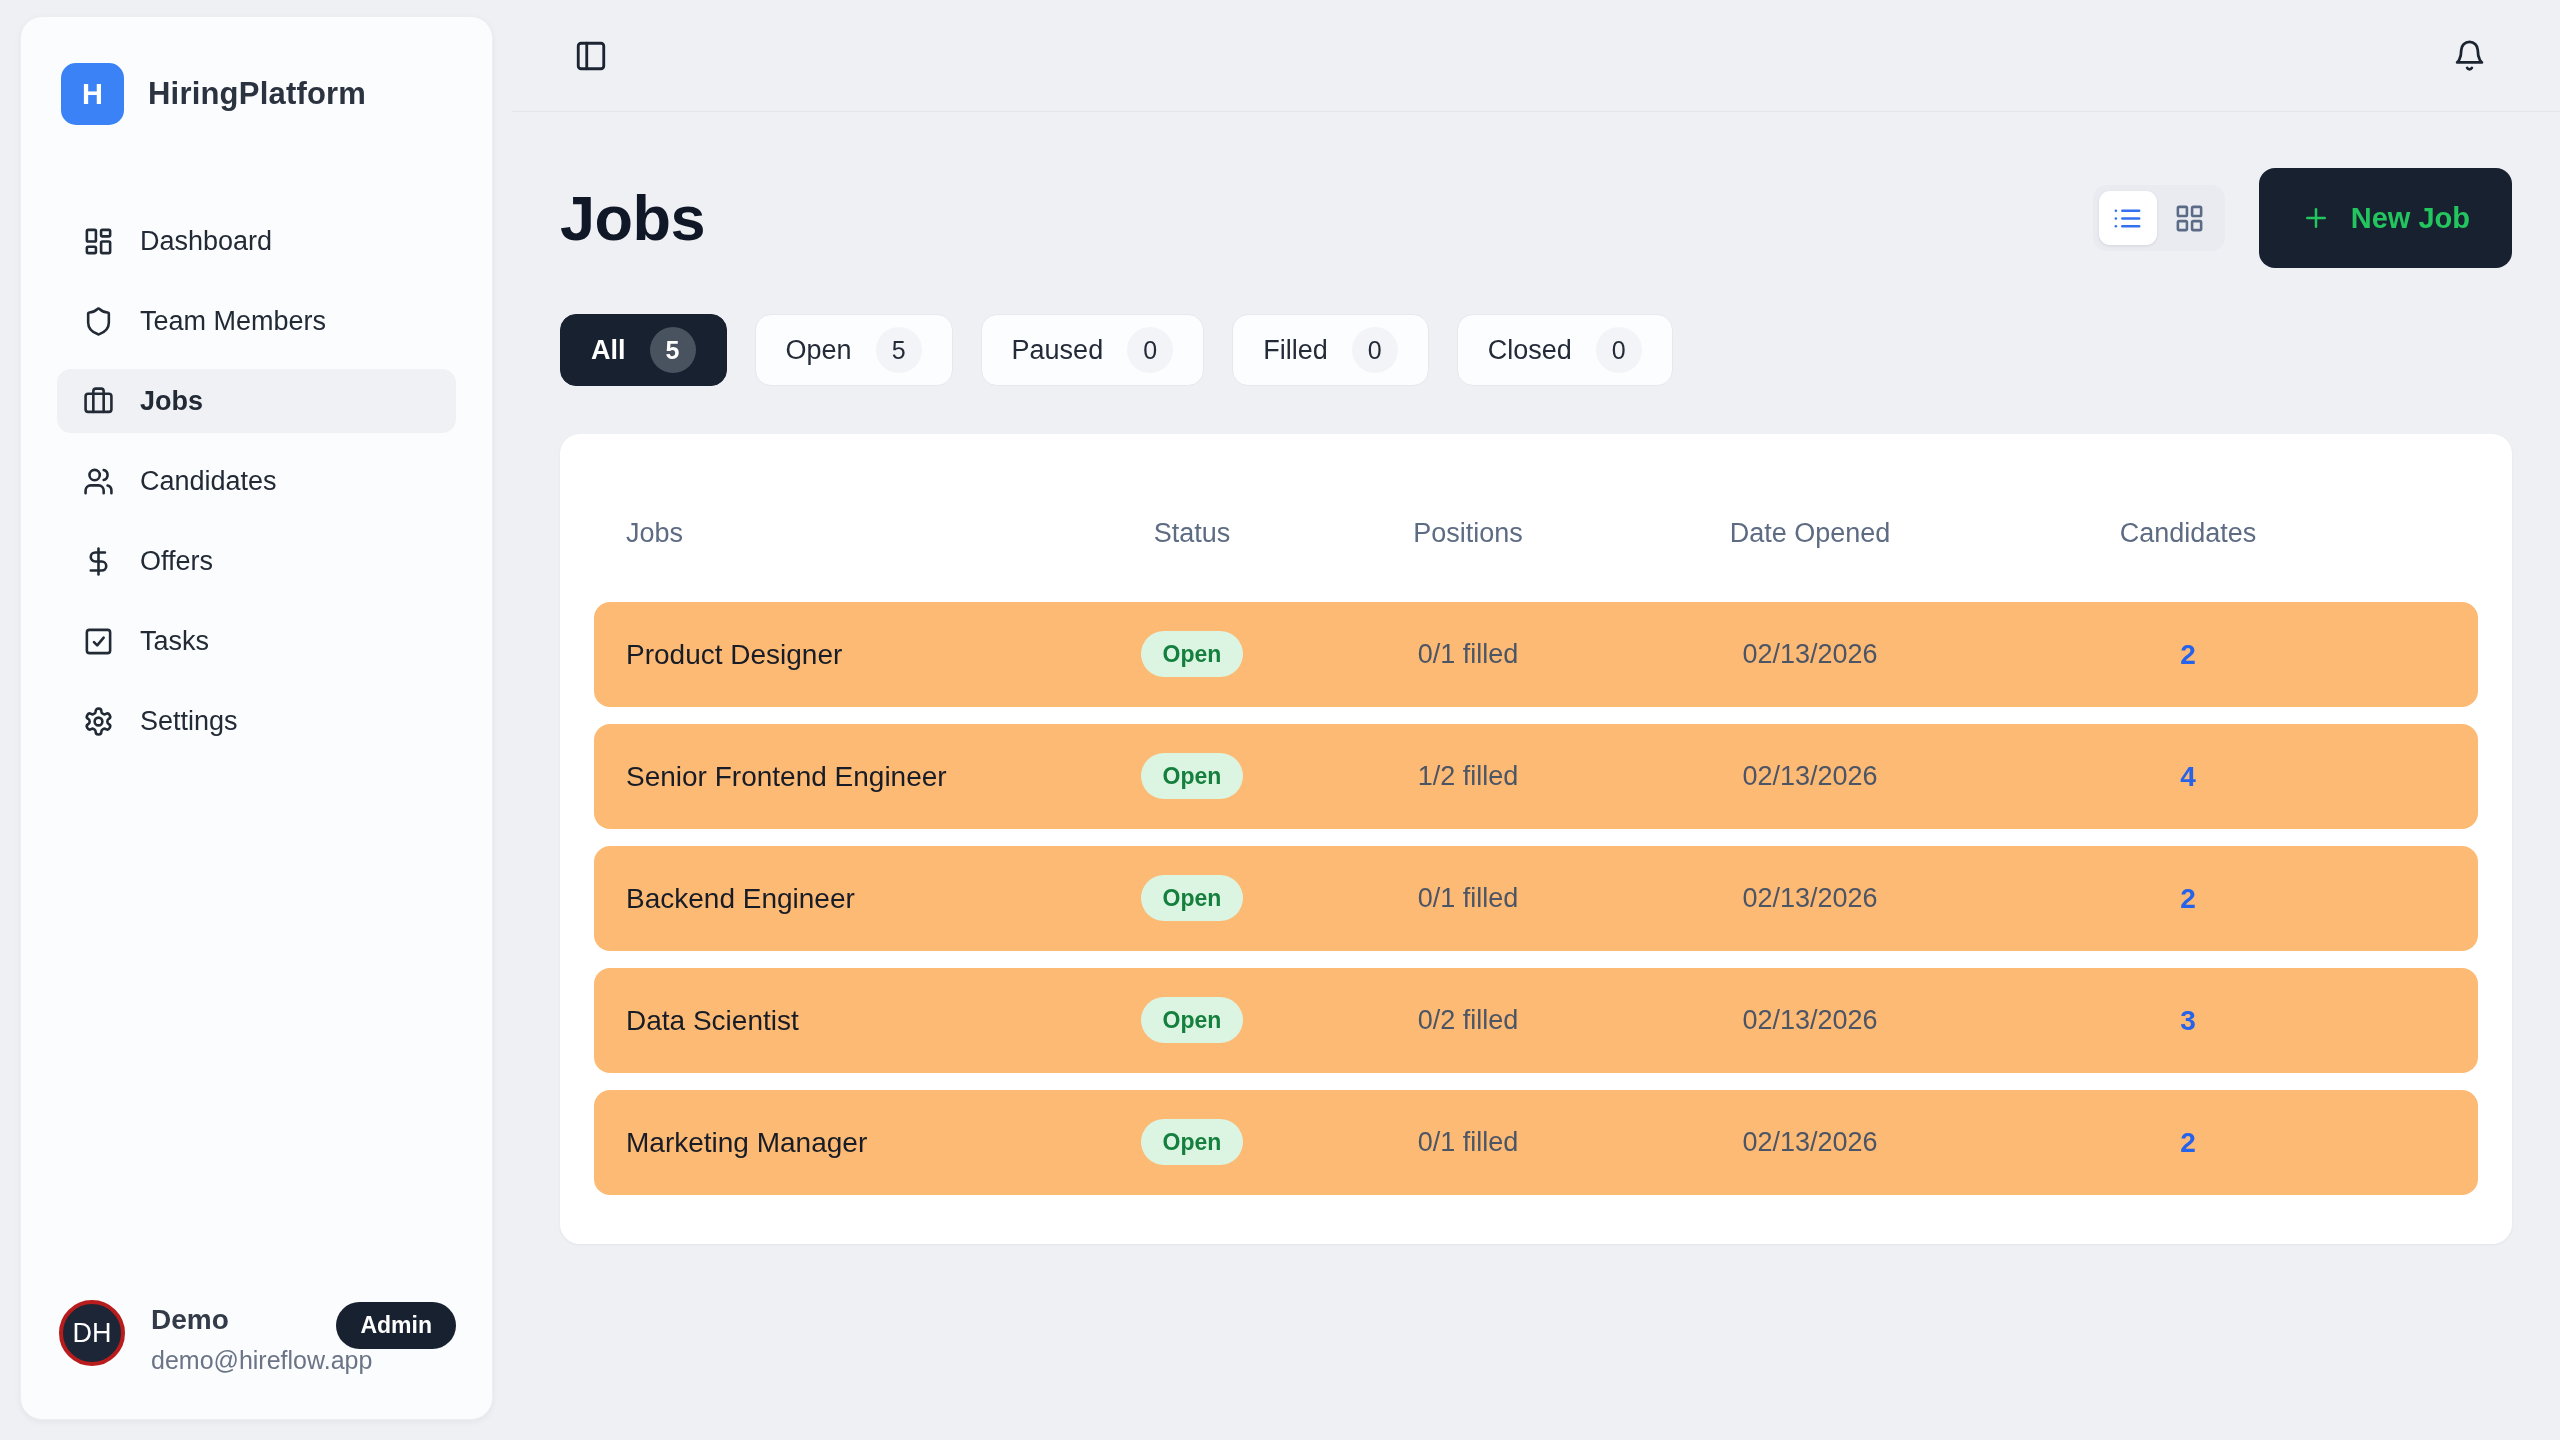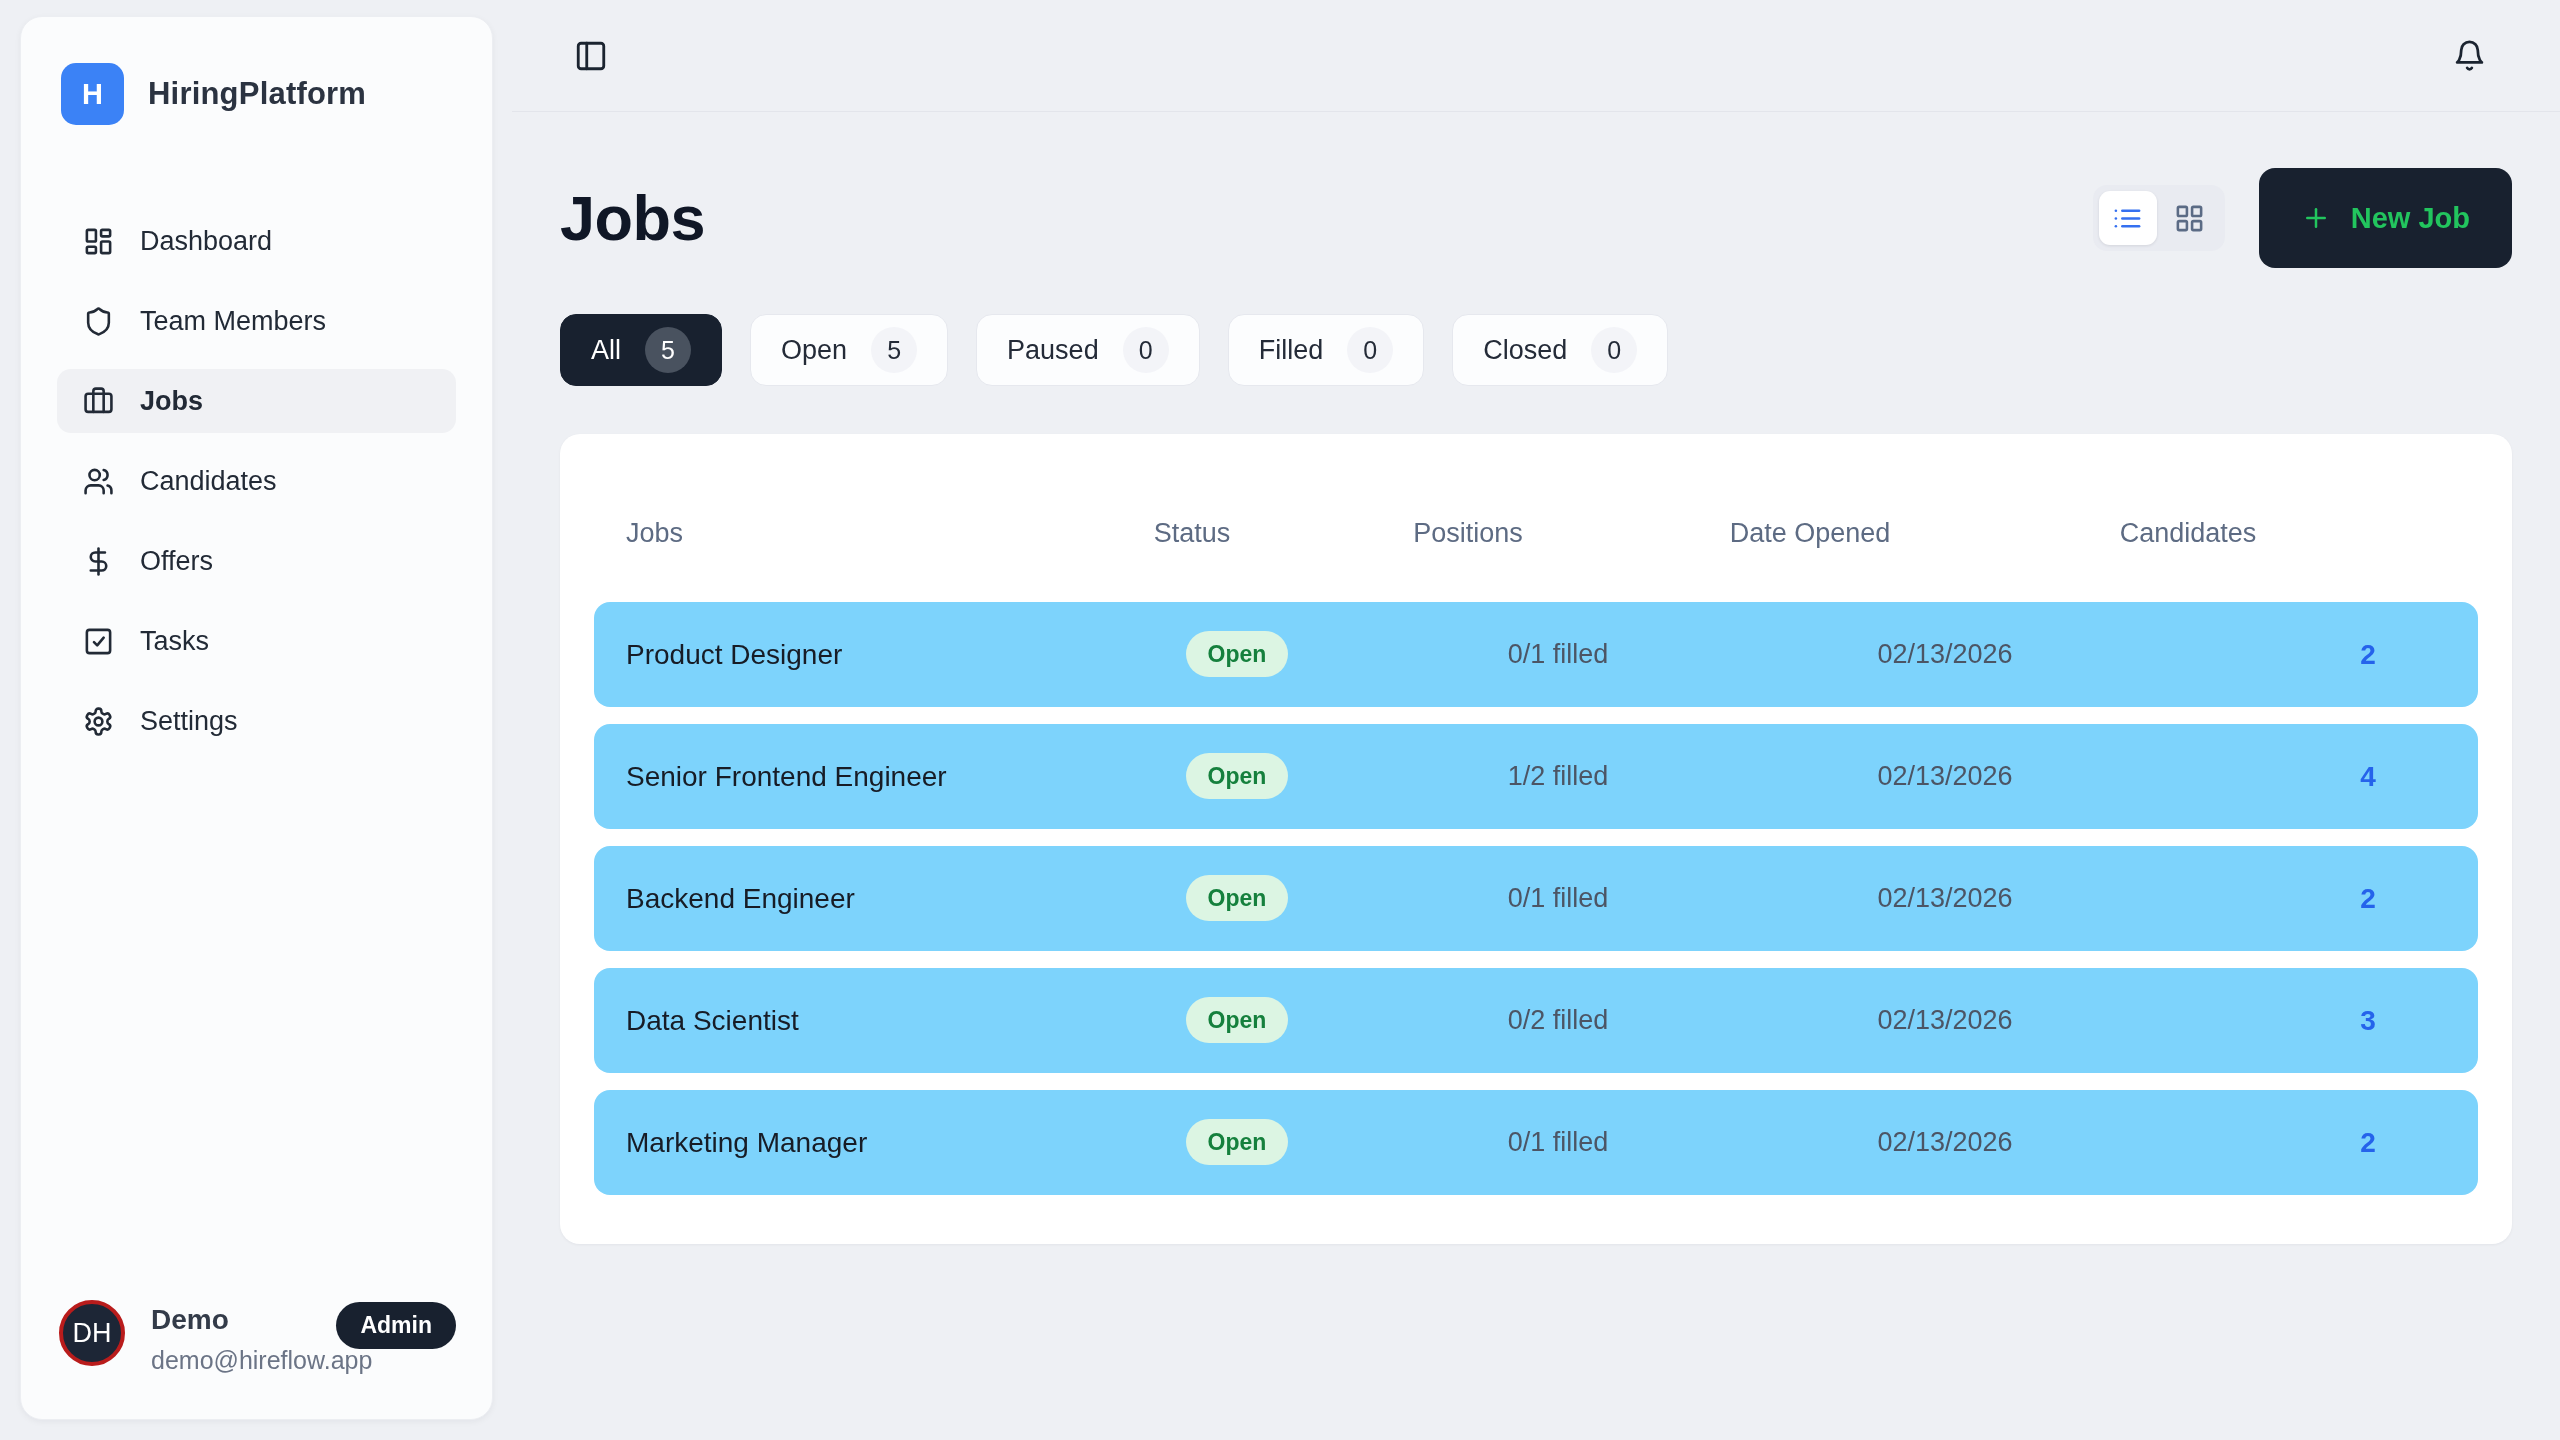--- a/index.html
+++ b/index.html
@@ -83,38 +83,38 @@
   .filter {
     height:72px; padding:0 30px; border-radius:16px; display:flex; align-items:center; gap:24px;
     background:#fcfdfe; border:1px solid #e6e8ee; color:#242b38;
     font-size:27px; font-weight:500; cursor:pointer;
   }
   .filter .count {
     min-width:46px; height:46px; padding:0 12px; border-radius:23px;
     background:#f3f4f8; color:#242b38; font-size:25px;
     display:flex; align-items:center; justify-content:center;
   }
-  .filter.active { background:#18212f; border-color:#18212f; color:#fff; font-weight:400; }
+  .filter.active { background:#18212f; border-color:#18212f; color:#fff; font-weight:700; }
   .filter.active .count { background:#49525f; color:#fff; }
 
   
   .table-card {
     margin-top:48px; height:810px; background:#fff; border-radius:20px;
     box-shadow:0 1px 3px rgba(16,24,40,.05); padding:0 34px;
   }
   .t-grid {
     display:grid;
     grid-template-columns:450px 296px 256px 428px 328px 1fr;
     align-items:center;
   }
   .t-header { padding-top:72px; height:126px; }
   .t-head-cell { font-size:27px; font-weight:500; color:#5d6b83; justify-self:center; }
   .t-head-cell.first { justify-self:start; padding-left:32px; }
   .t-rows { margin-top:42px; display:flex; flex-direction:column; gap:17px; }
-  .t-row { height:105px; background:#7dd3fc; border-radius:16px; cursor:pointer;gap:45px; }
+  .t-row { height:105px; background:#fdba74; border-radius:16px; cursor:pointer; }
   .cell-title { font-size:28px; font-weight:500; color:#171c26; padding-left:32px; }
   .cell-center { justify-self:center; }
   .badge-open {
     background:#dcf5e3; color:#15803d; font-size:23px; font-weight:700;
     padding:10px 22px; border-radius:999px;
   }
   .cell-muted { font-size:27px; color:#4c5565; }
   .cell-candidates { font-size:28px; font-weight:700; color:#2563eb; }
   .cell-chevron { justify-self:start; padding-left:36px; color:#5b6577; }
   .cell-chevron .icon { width:30px; height:30px; }

